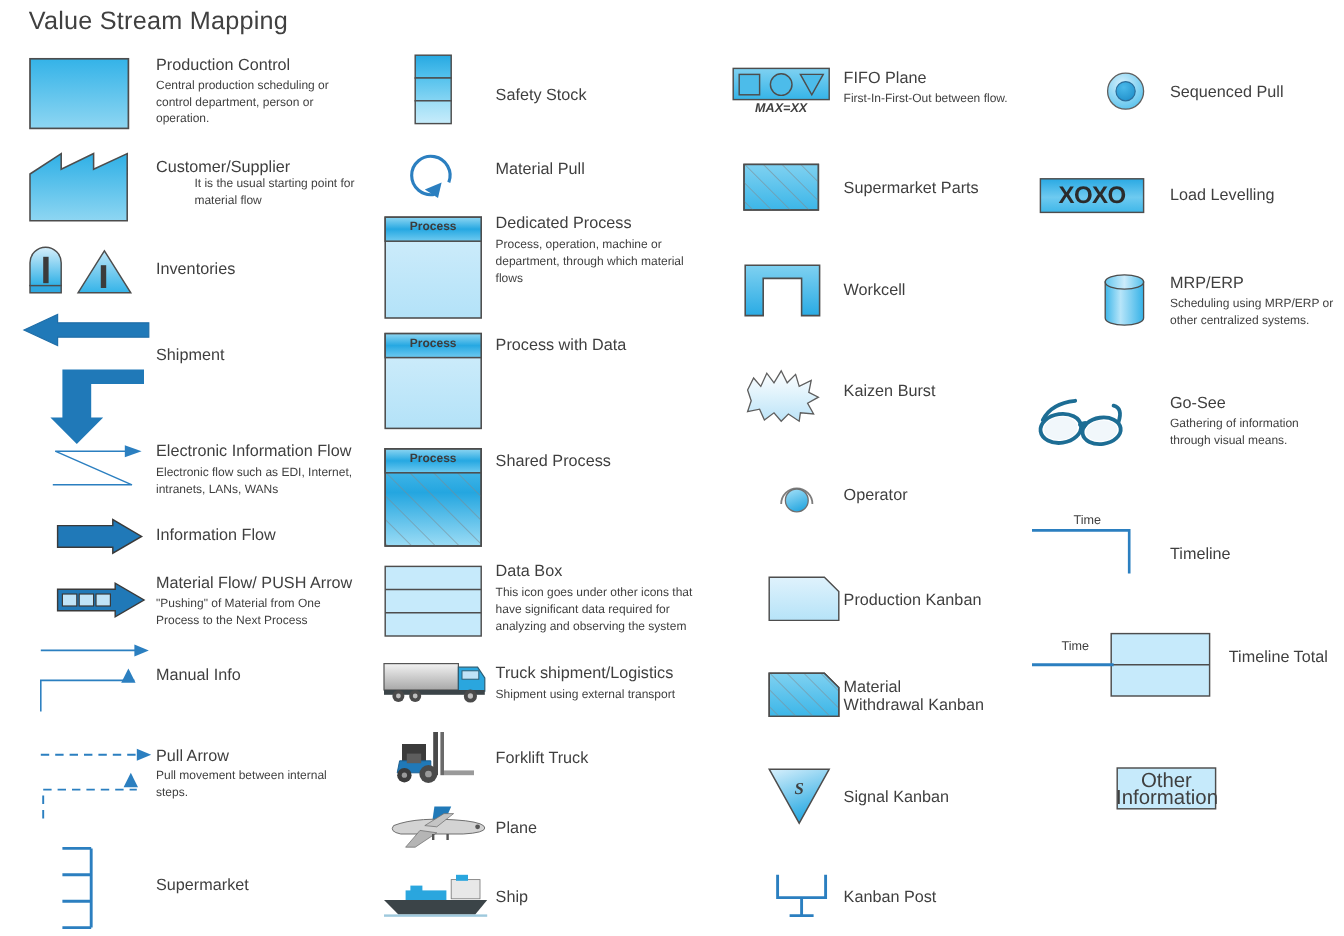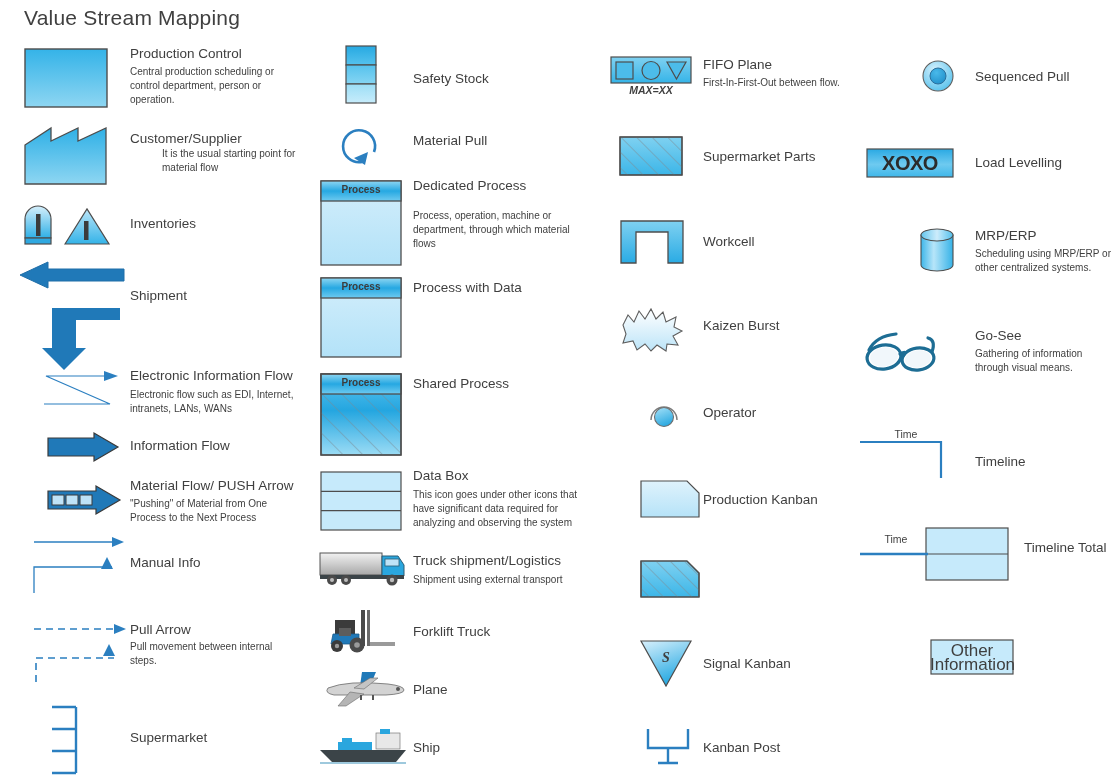--- a/index.html
+++ b/index.html
@@ -197,21 +197,21 @@
             <stop offset="0" stop-color="#d3eefb"></stop>
             <stop offset="1" stop-color="#b3e2f8"></stop>
           </linearGradient>
       </defs>
       <rect x="1" y="1" width="80" height="84" fill="url(#bdy)" stroke="#4d4d4d" stroke-width="1.3"></rect>
       <rect x="1" y="1" width="80" height="20" fill="url(#hdr)" stroke="#4d4d4d" stroke-width="1.3"></rect>
     </svg>
   </div>
   <div class="abs" style="left:320px;top:184px;width:82px;text-align:center;font-size:10px;font-weight:bold;color:#3c3c3c;">Process</div>
   <div class="abs item-title" style="left:413px;top:178px;width:190px;">Dedicated Process</div>
-  <div class="abs item-desc" style="left:413px;top:198px;width:200px;margin-top:11px;">Process, operation, machine or
+  <div class="abs item-desc" style="left:413px;top:198px;width:200px;">Process, operation, machine or
 department, through which material
 flows</div>
 
   <div class="icon-wrap" style="left:320px;top:277px;">
     <svg width="82" height="81" viewBox="0 0 82 81">
       <rect x="1" y="1" width="80" height="79" fill="url(#bdy)" stroke="#4d4d4d" stroke-width="1.3"></rect>
       <rect x="1" y="1" width="80" height="20" fill="url(#hdr)" stroke="#4d4d4d" stroke-width="1.3"></rect>
     </svg>
   </div>
   <div class="abs" style="left:320px;top:281px;width:82px;text-align:center;font-size:10px;font-weight:bold;color:#3c3c3c;">Process</div>
@@ -414,20 +414,22 @@
           </linearGradient>
         <pattern id="hatchM" width="10" height="10" patternUnits="userSpaceOnUse" patternTransform="rotate(-45)">
           <line x1="0" y1="0" x2="0" y2="10" stroke="#7d8e96" stroke-width="1"></line>
         </pattern>
       </defs>
       <path d="M1 1 L47 1 L59 13 L59 37 L1 37 Z" fill="url(#mwk)" stroke="#4d4d4d" stroke-width="1.2" stroke-linejoin="miter"></path>
       <path d="M1 1 L47 1 L59 13 L59 37 L1 37 Z" fill="url(#hatchM)"></path>
       <path d="M1 1 L47 1 L59 13 L59 37 L1 37 Z" fill="none" stroke="#4d4d4d" stroke-width="1.2" stroke-linejoin="miter"></path>
     </svg>
   </div>
+  <div class="abs item-title" style="left:703px;top:565px;width:210px;">Material
+Withdrawal Kanban</div>
 
   <div class="icon-wrap" style="left:640px;top:640px;">
     <svg width="52" height="48" viewBox="0 0 52 48">
       <defs>
           <linearGradient id="skb" x1="0" y1="0" x2="0.4" y2="1">
             <stop offset="0" stop-color="#d8f0fc"></stop>
             <stop offset="1" stop-color="#26a9e2"></stop>
           </linearGradient>
         </defs>
       <path d="M1 1 L51 1 L26 46 Z" fill="url(#skb)" stroke="#4d4d4d" stroke-width="1.2" stroke-linejoin="miter"></path>

